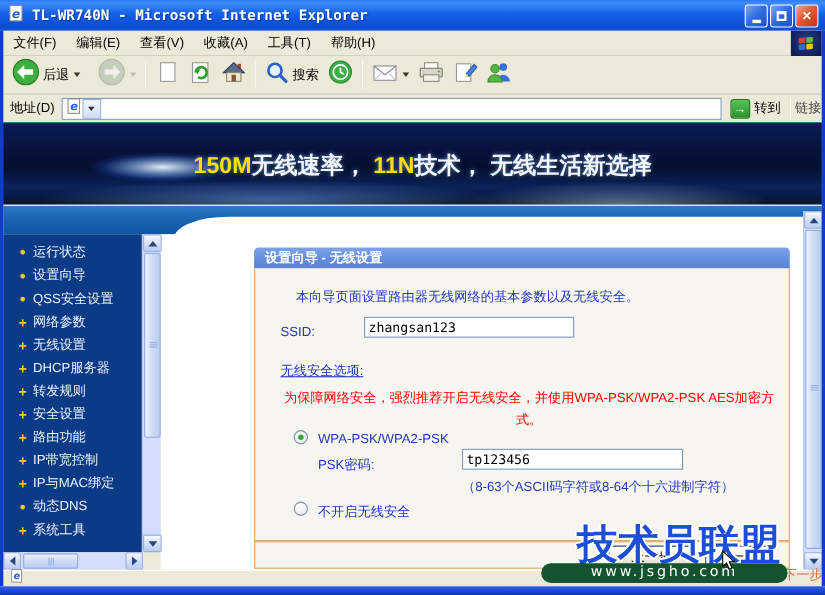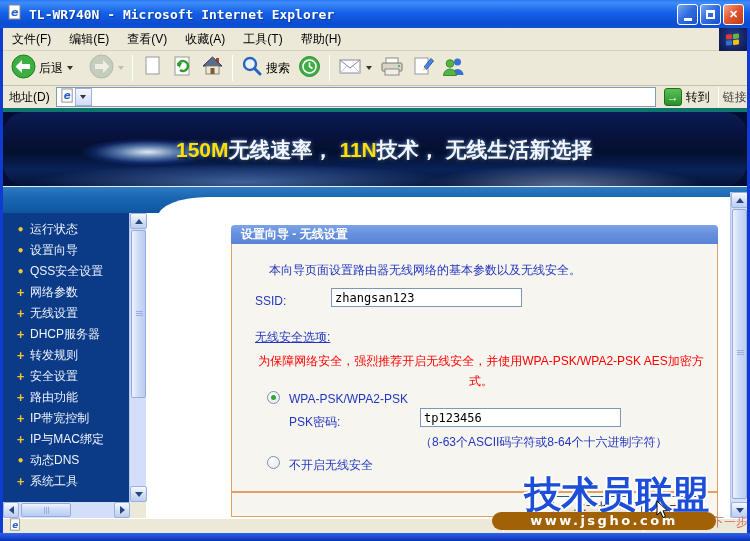--- a/index.html
+++ b/index.html
@@ -50,21 +50,21 @@
   .tbtn { display:flex; align-items:center; gap:3px; padding:2px 4px; height:30px; }
   .tlabel { font-size:12px; color:#000; }
   .tsep { width:1px; height:26px; background:#c9c2a8; border-right:1px solid #fff; margin:0 4px; }
   .drop { width:0; height:0; border-left:3px solid transparent; border-right:3px solid transparent;
     border-top:4px solid #333; margin-left:1px; }
   .drop.dis { border-top-color:#999; }
   .disabled { opacity:.55; filter:grayscale(45%); }
 
   
   .addressbar { left:3px; top:86px; width:744px; height:26px; background:#ece9d8;
-    border-bottom:4px solid #0f766e; display:flex; align-items:center; }
+    border-bottom:1px solid #0f766e; display:flex; align-items:center; }
   .addr-label { font-size:12px; color:#000; margin:0 6px 0 6px; }
   .addr-field { position:relative; width:600px; height:20px; background:#fff;
     border:1px solid #7f9db9; display:flex; align-items:center; }
   .addr-url { font-size:12px; color:#000; margin-left:4px; flex:1;
     font-family:"DejaVu Sans", sans-serif; }
   .addr-dd { width:17px; height:18px; background:linear-gradient(180deg,#f4f8ff,#cfdcf3);
     border:1px solid #9cb1dd; display:flex; align-items:center; justify-content:center; }
   .go-btn { display:flex; align-items:center; gap:4px; margin-left:8px; }
   .go-ico { width:18px; height:18px; background:linear-gradient(180deg,#59c257,#2b9029);
     border:1px solid #1d701c; border-radius:3px; color:#fff; font-weight:bold;
@@ -76,21 +76,21 @@
   .banner { left:3px; top:112px; width:744px; height:74px; background:#020d33; display:flex; }
   .logo-box { width:123px; height:74px; background:linear-gradient(180deg,#0a4fb0,#0a3f96);
     display:flex; align-items:center; justify-content:center; border-right:2px solid #cdd9ec; }
   .logo-text { color:#fff; font-weight:bold; font-size:24px; letter-spacing:0px; }
   .logo-reg { color:#fff; font-size:8px; vertical-align:top; }
   .banner-img { position:relative; flex:1; height:74px; overflow:hidden;
     background:
       radial-gradient(ellipse 90px 18px at 145px 40px, rgba(235,245,255,.95) 0%, rgba(140,190,255,.55) 35%, rgba(40,90,220,.25) 60%, transparent 75%),
       radial-gradient(ellipse 300px 26px at 240px 70px, rgba(120,170,240,.5) 0%, transparent 70%),
       radial-gradient(ellipse 200px 30px at 560px 74px, rgba(190,215,245,.45) 0%, transparent 70%),
-      linear-gradient(180deg,#0a1c55 0%,#071139 38%,#03102f 55%,#0a2258 78%,#051336 100%); border-radius: 22px; }
+      linear-gradient(180deg,#0a1c55 0%,#071139 38%,#03102f 55%,#0a2258 78%,#051336 100%); }
   .tagline { position:absolute; left:173px; top:24px; white-space:nowrap;
     font-size:21px; font-weight:bold; color:#f4f6fb;
     text-shadow:0 0 4px rgba(120,180,255,.8), 1px 2px 2px #000; }
   .tagline .hl { color:#ffdf00; }
 
   
   .band { left:3px; top:186px; width:744px; height:27px;
     background:linear-gradient(180deg,#2e7cc4 0%,#1a66b2 40%,#0f56a2 100%);
     border-top:1px solid #e8eef8; }
   .page-white { left:146px; top:213px; width:591px; height:305px; background:#fff; }
@@ -154,22 +154,22 @@
 
   
   .statusbar { left:3px; top:518px; width:744px; height:15px; background:#ece9d8;
     border-top:1px solid #fff; display:flex; align-items:center; }
   .status-div { position:absolute; top:2px; width:1px; height:11px; background:#cfc9b4; border-right:1px solid #fff; }
 
   
   .wm-title { left:512px; top:470px; width:210px; text-align:center; z-index:50;
     font-size:37px; font-weight:700; color:#1d4ed8; letter-spacing:0px; white-space:nowrap;
     text-shadow:-2px 0 0 #fff, 2px 0 0 #fff, 0 -2px 0 #fff, 0 2px 0 #fff, -1px -1px 0 #fff, 1px 1px 0 #fff; }
-  .wm-bar { left:492px; top:512px; width:224px; height:18px; background:#a16207;
-    border-radius:9px; z-index:50; color:#fff; font-weight:bold; font-size:13px;
+  .wm-bar { left:492px; top:512px; width:224px; height:18px; background:#14532d;
+    border-radius:9px; z-index:50; color:#fff; font-weight:normal; font-size:13px;
     letter-spacing:2.5px; text-align:center; line-height:18px;
     font-family:"DejaVu Sans", sans-serif; }
   .hint-frag { left:712px; top:514px; z-index:40; color:#d06a5a; font-size:12px; white-space:nowrap; }
   .cursor { left:656px; top:500px; z-index:60; }
 </style>
 </head>
 <body>
 
 <div class="screen">
 

